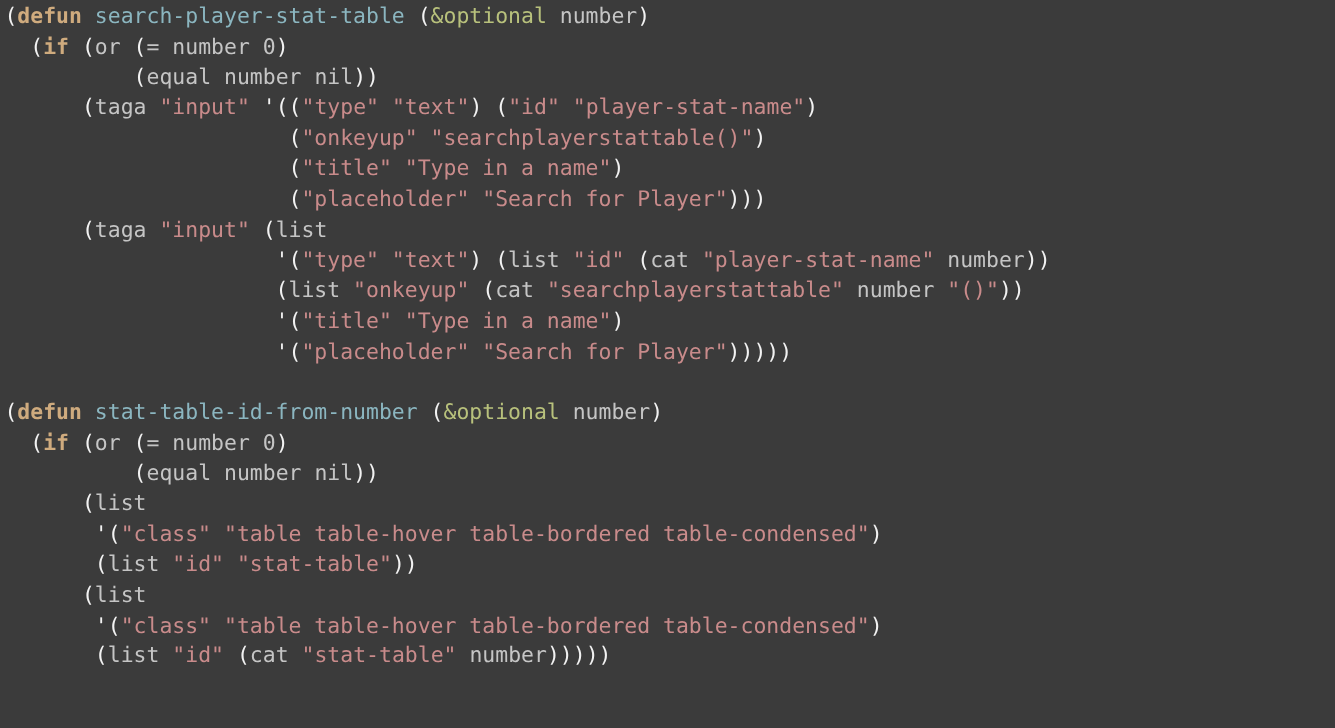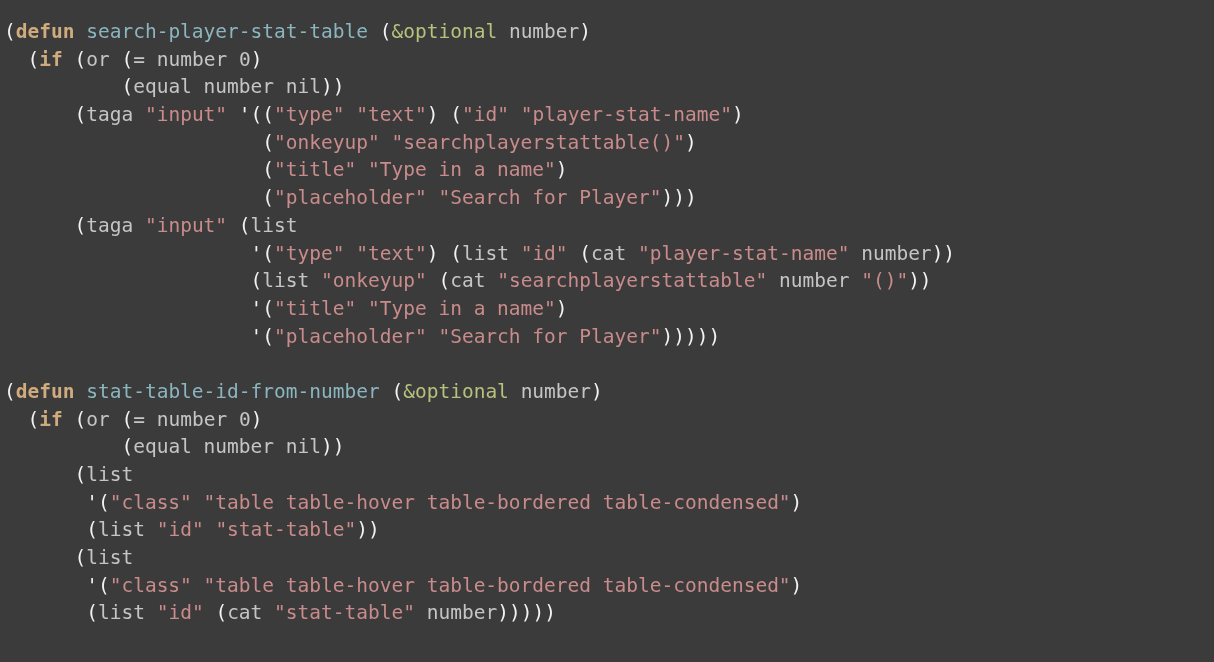--- a/index.html
+++ b/index.html
@@ -10,21 +10,21 @@
     font-size: 19.5px;
     line-height: 1.42;
     color: #c5c5c5;
     width: 1214px;
     height: 662px;
     overflow: hidden;
     font-weight: 500;
   }
   pre {
     margin: 0;
-    padding: 18px 4px;
+    padding: 1px 4px;
     white-space: pre;
   }
   .p  { color: #f2f2f2; }                 
   .kw { color: #cfab7e; font-weight: 600; }
   .fn { color: #8bb6c0; }                  
   .bi { color: #b8c17c; }                  
   .s  { color: #c98b8b; }                  
   .id { color: #c5c5c5; }
 </style>
 </head>

